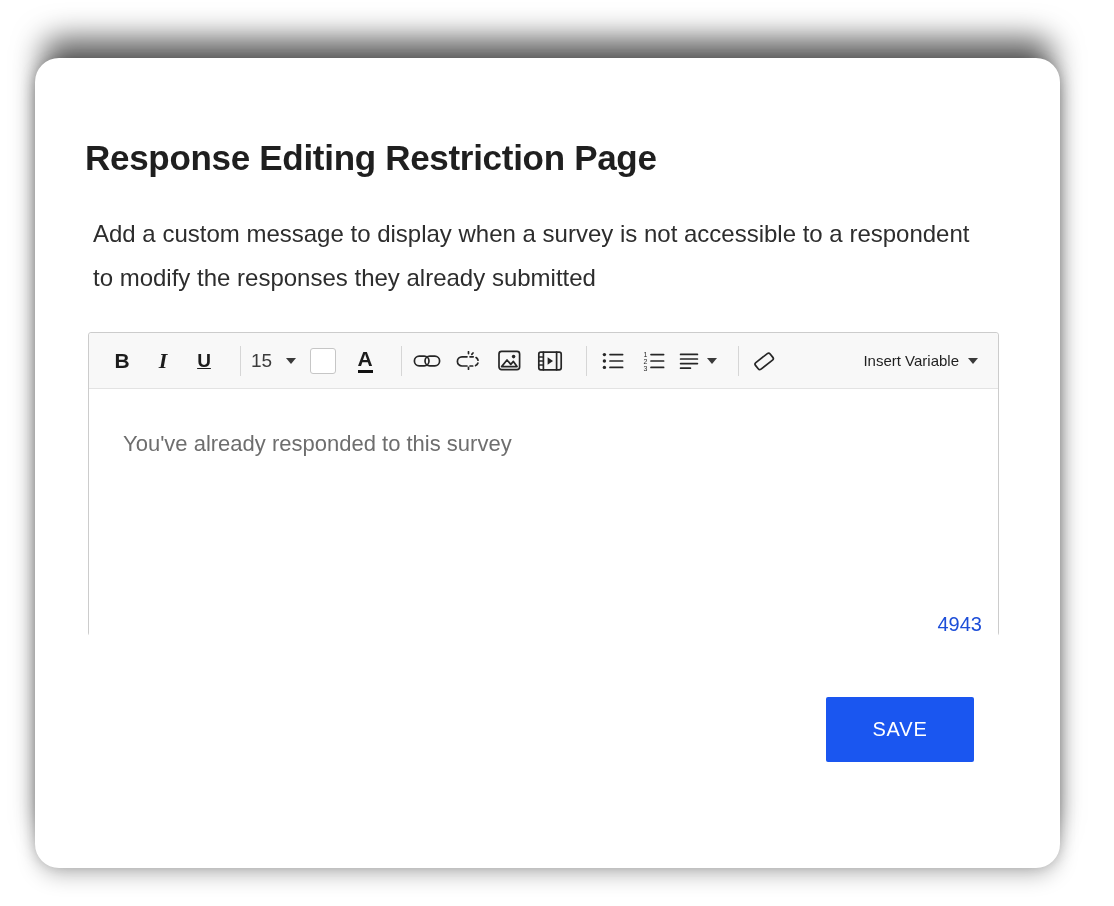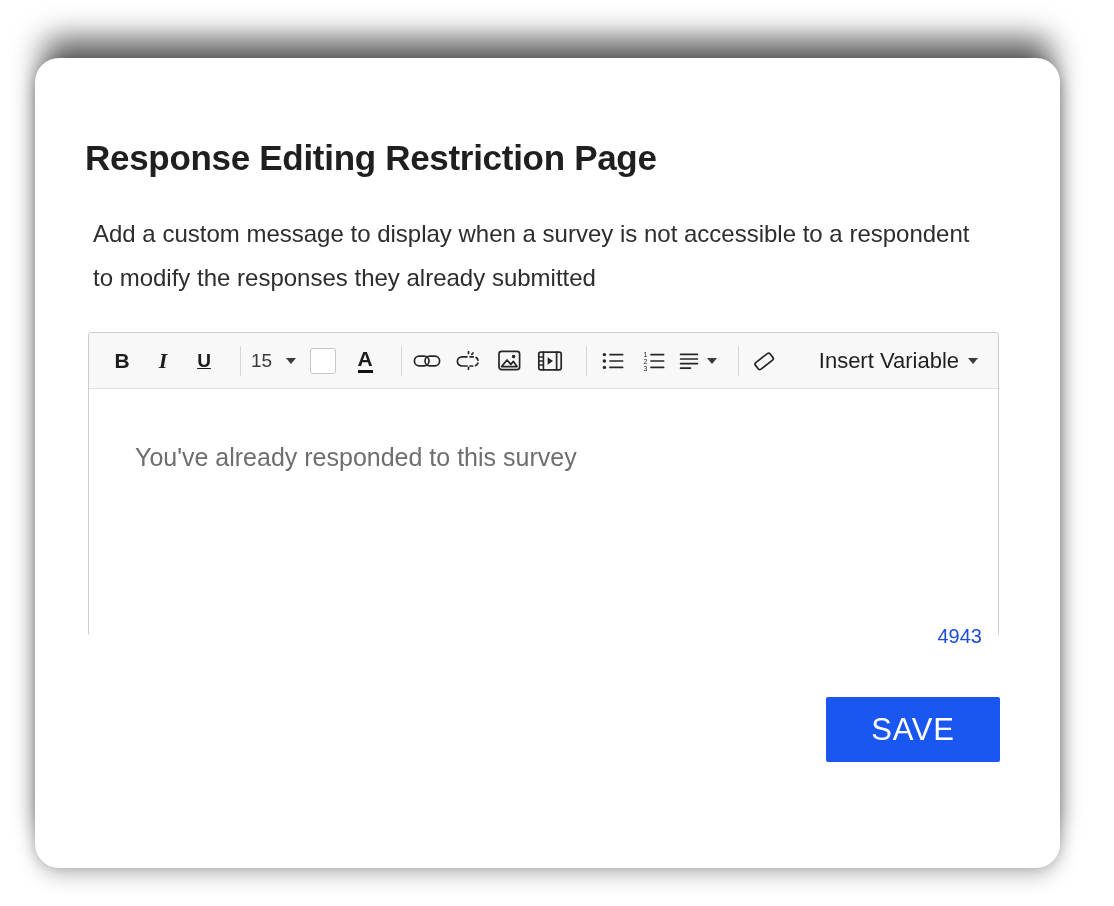--- a/index.html
+++ b/index.html
@@ -86,46 +86,46 @@
     border: 1px solid #c6c6c6; border-radius: 3px;
     margin: 0 14px 0 6px; cursor: pointer;
   }
   .fontcolor-glyph {
     font-size: 21px; font-weight: 700; line-height: 1;
     border-bottom: 3px solid #111111; padding-bottom: 1px;
   }
   .insert-variable {
     margin-left: auto;
     display: flex; align-items: center; gap: 9px;
-    font-size: 22px; color: #1f1f1f;
+    font-size: 15px; color: #1f1f1f;
     cursor: pointer; padding-right: 6px;
   }
 
   .content {
     position: relative;
     height: 247px;
     border-radius: 0 0 3px 3px;
     background: #ffffff;
     cursor: text;
   }
   .content-text {
-    margin: 16px; padding: 38px 30px 0 30px;
-    font-size: 25px; color: #6e6e6e;
+    margin: 4px; padding: 38px 30px 0 30px;
+    font-size: 22px; color: #6e6e6e;
   }
   .char-counter {
     position: absolute; right: 16px; bottom: 4px;
     font-size: 20px; color: #1d4ed8;
   }
 
   .save-btn {
     position: absolute; left: 791px; top: 639px;
-    width: 174px; height: 65px;
+    width: 148px; height: 65px;
     background: #1a56f0; color: #ffffff;
     border: none; border-radius: 2px;
-    font-size: 31px; letter-spacing: 0.8px;
+    font-size: 20px; letter-spacing: 0.8px;
     font-family: "Liberation Sans", sans-serif;
     cursor: pointer;
   }
 
   .icon-stroke { stroke: #262626; fill: none; stroke-width: 1.7; stroke-linecap: round; stroke-linejoin: round; }
   .icon-fill   { fill: #262626; stroke: none; }
 </style>
 </head>
 <body>
 

